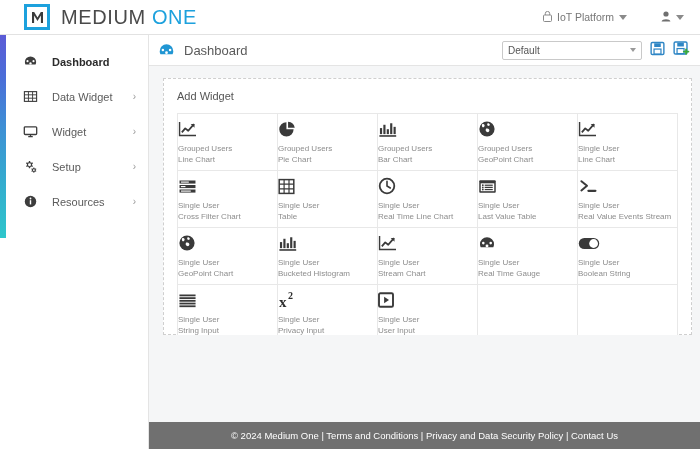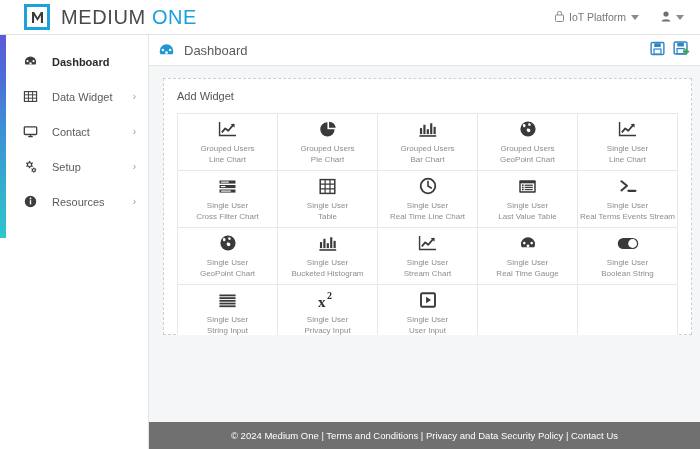--- a/index.html
+++ b/index.html
@@ -24,21 +24,21 @@
   }
   .logo-mark svg { display:block; }
   .brand-text {
     margin-left: 11px; font-size: 20px; letter-spacing: .6px;
     color: #4a4a4a; font-weight: 400; white-space: nowrap;
   }
   .brand-text .one { color: #1da1dd; }
 
   .topbar-right {
     margin-left: auto; margin-right: 16px;
-    display: flex; align-items: flex-end; gap: 22px;
+    display: flex; align-items: flex-end; gap: 34px;
   }
   .tb-item {
     display: flex; align-items: center; gap: 5px;
     font-size: 10.5px; color: #777; white-space: nowrap;
   }
   .caret-down {
     width: 0; height: 0; border-left: 4px solid transparent;
     border-right: 4px solid transparent; border-top: 5px solid #8a8a8a;
   }
 
@@ -102,21 +102,21 @@
   }
   .panel-title { font-size: 11px; color: #555; margin-bottom: 11px; }
 
   .widget-grid {
     display: grid; grid-template-columns: repeat(5, 100px);
     border-top: 1px solid #e8e8e8; border-left: 1px solid #e8e8e8;
     width: 501px;
   }
   .widget-cell {
     height: 57px; border-right: 1px solid #e8e8e8; border-bottom: 1px solid #e8e8e8;
-    display: flex; flex-direction: column; align-items: center;
+    display: flex; flex-direction: column; align-items: flex-start;
     justify-content: center; cursor: pointer; background: #fff;
   }
   .widget-cell.empty { cursor: default; background: #fff; }
   .w-icon {
     height: 19px; display: flex; align-items: center; justify-content: center;
     color: #3a3a3a; margin-bottom: 4px;
   }
   .w-l1, .w-l2 { font-size: 8px; color: #8d8d8d; line-height: 11px; white-space: nowrap; }
 
   
@@ -194,21 +194,21 @@
         <span class="nav-chevron">›</span>
       </div>
 
       <div class="nav-item">
         <span class="nav-icon">
           <svg width="15" height="15" viewBox="0 0 16 16" aria-hidden="true">
             <rect x="1.4" y="3" width="13.2" height="8.2" rx="1" fill="none" stroke="#3d3d3d" stroke-width="1.4"></rect>
             <path d="M5.6 13.4 H10.4 M8 11.2 V13.4" stroke="#3d3d3d" stroke-width="1.3"></path>
           </svg>
         </span>
-        <span class="nav-label">Contact</span>
+        <span class="nav-label">Widget</span>
         <span class="nav-chevron">›</span>
       </div>
 
       <div class="nav-item">
         <span class="nav-icon">
           <svg width="15" height="15" viewBox="0 0 16 16" aria-hidden="true">
             <g fill="#3d3d3d">
               <path d="M6.3 2.2 l1.3 0 l.22 1.3 a3.3 3.3 0 0 1 .95 .56 l1.22 -.5 l.65 1.12 l-1 .85 a3.3 3.3 0 0 1 0 1.1 l1 .85 l-.65 1.12 l-1.22 -.5 a3.3 3.3 0 0 1 -.95 .56 l-.22 1.3 l-1.3 0 l-.22 -1.3 a3.3 3.3 0 0 1 -.95 -.56 l-1.22 .5 l-.65 -1.12 l1 -.85 a3.3 3.3 0 0 1 0 -1.1 l-1 -.85 l.65 -1.12 l1.22 .5 a3.3 3.3 0 0 1 .95 -.56 Z"></path>
               <circle cx="6.95" cy="6.1" r="1.55" fill="#fff"></circle>
               <path d="M11.1 9 l.95 0 l.16 .95 a2.4 2.4 0 0 1 .7 .41 l.9 -.37 l.47 .82 l-.73 .62 a2.4 2.4 0 0 1 0 .8 l.73 .62 l-.47 .82 l-.9 -.37 a2.4 2.4 0 0 1 -.7 .41 l-.16 .95 l-.95 0 l-.16 -.95 a2.4 2.4 0 0 1 -.7 -.41 l-.9 .37 l-.47 -.82 l.73 -.62 a2.4 2.4 0 0 1 0 -.8 l-.73 -.62 l.47 -.82 l.9 .37 a2.4 2.4 0 0 1 .7 -.41 Z"></path>
@@ -242,20 +242,24 @@
         <svg width="17" height="17" viewBox="0 0 16 16" aria-hidden="true">
           <path d="M8 2.2 A6.4 6.4 0 0 0 1.6 8.6 A6.4 6.4 0 0 0 2.3 11.5 H13.7 A6.4 6.4 0 0 0 14.4 8.6 A6.4 6.4 0 0 0 8 2.2 Z" fill="#2196d3"></path>
           <circle cx="4.6" cy="7.5" r="1.2" fill="#fff"></circle>
           <circle cx="11.4" cy="7.5" r="1.2" fill="#fff"></circle>
           <circle cx="8" cy="10.1" r="1.3" fill="#fff"></circle>
         </svg>
       </span>
       <span class="page-title">Dashboard</span>
 
       <div class="page-head-right">
+        <div class="select-box">
+          <span>Default</span>
+          <span class="select-caret"></span>
+        </div>
         <span class="icon-btn">
           <span>
             <svg width="15" height="15" viewBox="0 0 16 16" aria-hidden="true">
               <rect x="1.2" y="1.6" width="13.6" height="12.8" rx="1.4" fill="none" stroke="#2f86c5" stroke-width="1.5"></rect>
               <rect x="4.5" y="2.4" width="7" height="4" fill="#2f86c5"></rect>
               <rect x="4.3" y="8.6" width="7.4" height="5.4" fill="none" stroke="#2f86c5" stroke-width="1.3"></rect>
             </svg>
           </span>
         </span>
         <span class="icon-btn">
@@ -394,21 +398,21 @@
           </div>
 
           <div class="widget-cell">
             <span class="w-icon">
               <svg width="20" height="16" viewBox="0 0 20 16" aria-hidden="true">
                 <path d="M3.4 3.2 L9 7.8 L3.4 12.4" stroke="#3a3a3a" stroke-width="2" fill="none" stroke-linecap="round" stroke-linejoin="round"></path>
                 <path d="M10.4 12.8 H17.4" stroke="#3a3a3a" stroke-width="2.2" stroke-linecap="round"></path>
               </svg>
             </span>
             <span class="w-l1">Single User</span>
-            <span class="w-l2">Real Terms Events Stream</span>
+            <span class="w-l2">Real Value Events Stream</span>
           </div>
 
           <div class="widget-cell">
             <span class="w-icon">
               <svg width="18" height="18" viewBox="0 0 18 18" aria-hidden="true">
                 <circle cx="9" cy="9" r="7.6" fill="#3a3a3a"></circle>
                 <path d="M4 4.4 C6 3.2 7.4 5.4 6.2 6.8 C5 8.2 3.4 6.6 4 4.4 Z" fill="#fff"></path>
                 <path d="M9.6 3.2 C11.6 3 12.6 5 11 5.8 C9.8 6.4 8.4 4.6 9.6 3.2 Z" fill="#fff"></path>
                 <path d="M8.2 8.6 C10.6 8 12.2 10 11 11.6 C9.6 13.4 6.4 11 8.2 8.6 Z" fill="#fff"></path>
               </svg>

